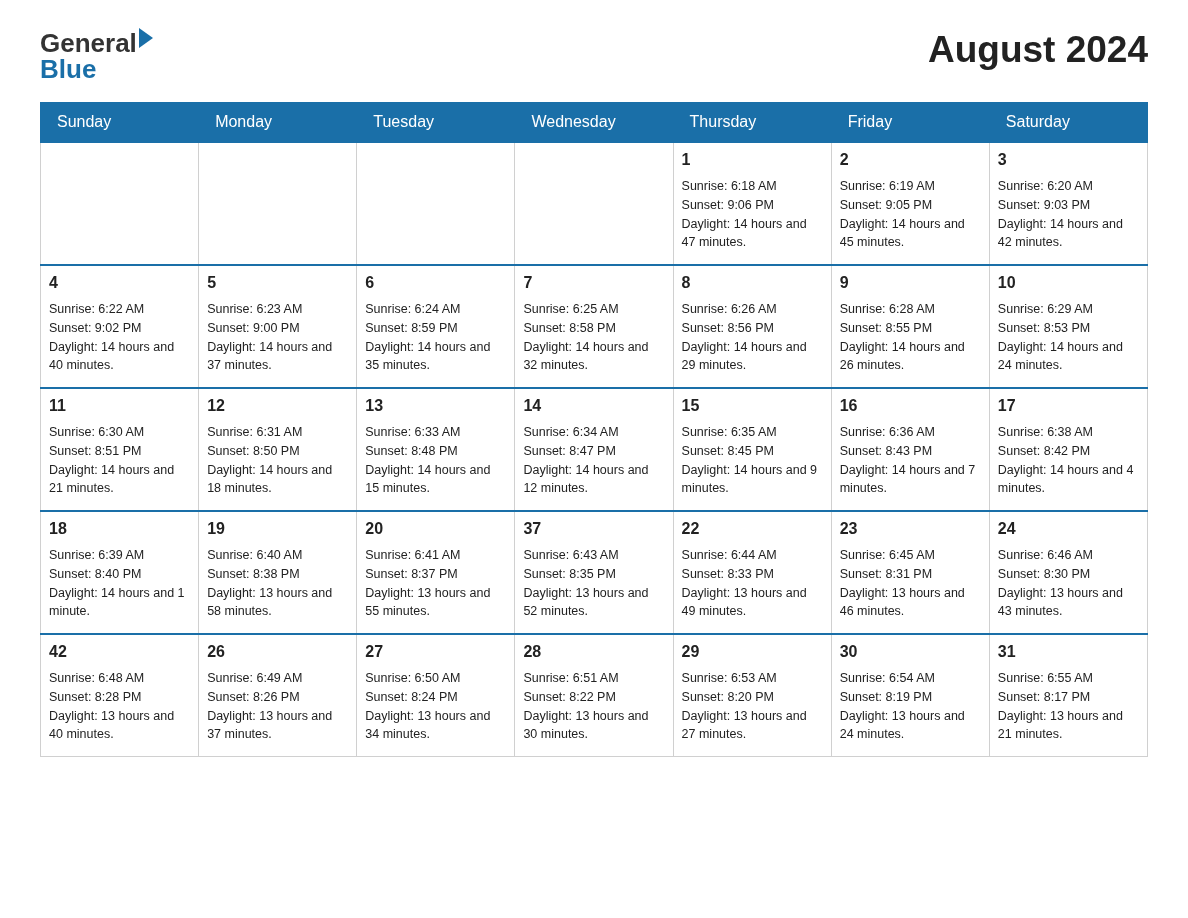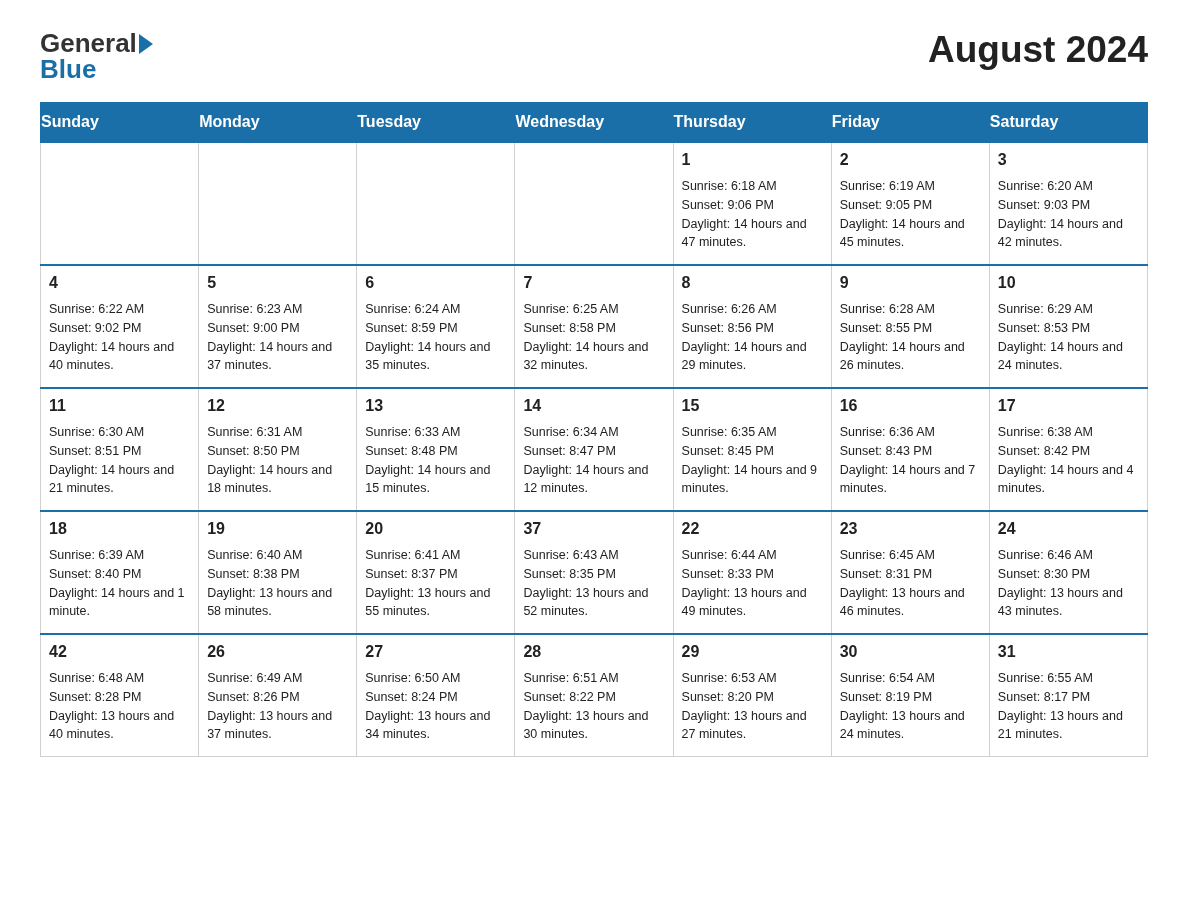--- a/index.html
+++ b/index.html
@@ -46,21 +46,21 @@
       border-top: 10px solid transparent;
       border-bottom: 10px solid transparent;
       margin-left: 2px;
       vertical-align: middle;
       position: relative;
       top: -2px;
     }
 
     .logo-text-row {
       display: flex;
-      align-items: flex-end;
+      align-items: flex-start;
     }
 
     .title-block {
       text-align: right;
     }
 
     .month-title {
       font-size: 37px;
       font-weight: bold;
       color: #222;
@@ -79,22 +79,22 @@
       border: 1px solid #b0b0b0;
     }
 
     .calendar thead tr {
       background-color: #1a6fa8;
     }
 
     .calendar thead th {
       color: #fff;
       font-size: 16px;
-      font-weight: bold;
-      padding: 10px 0;
+      font-weight: normal;
+      padding: 10px 16px;
       text-align: left;
       border: 1px solid #1a6fa8;
       width: calc(100% / 7);
     }
 
     .calendar tbody tr {
       border-top: 2px solid #1a6fa8;
     }
 
     .calendar tbody td {

